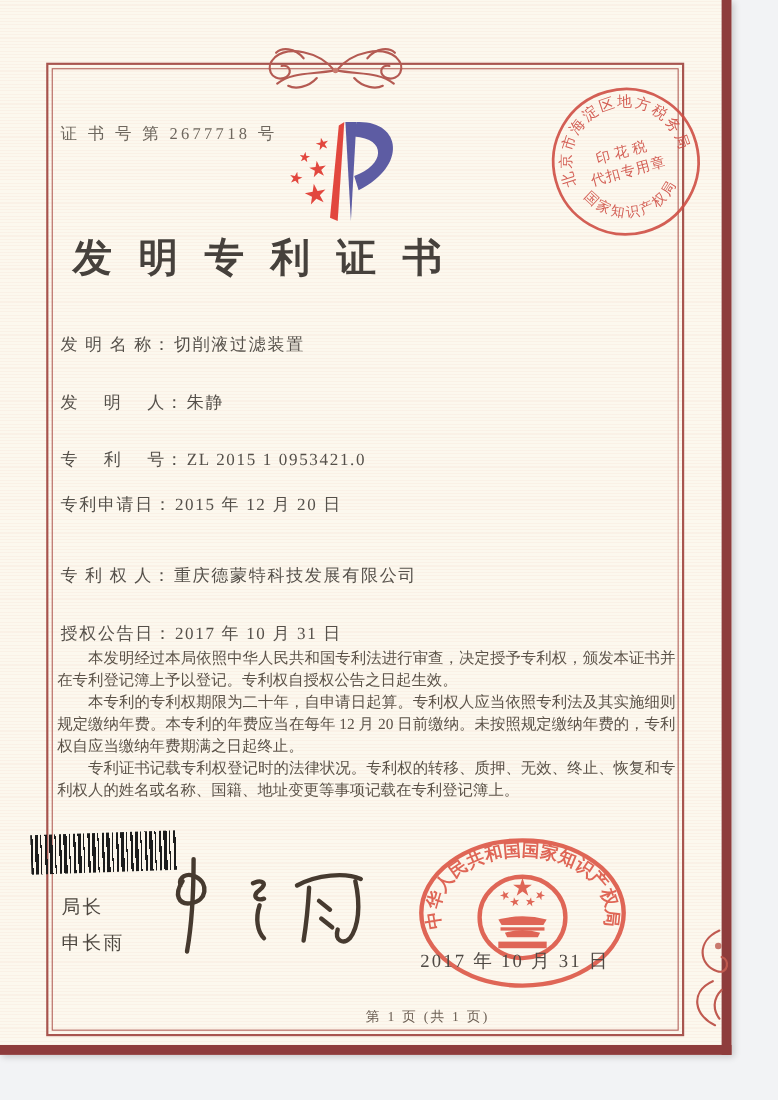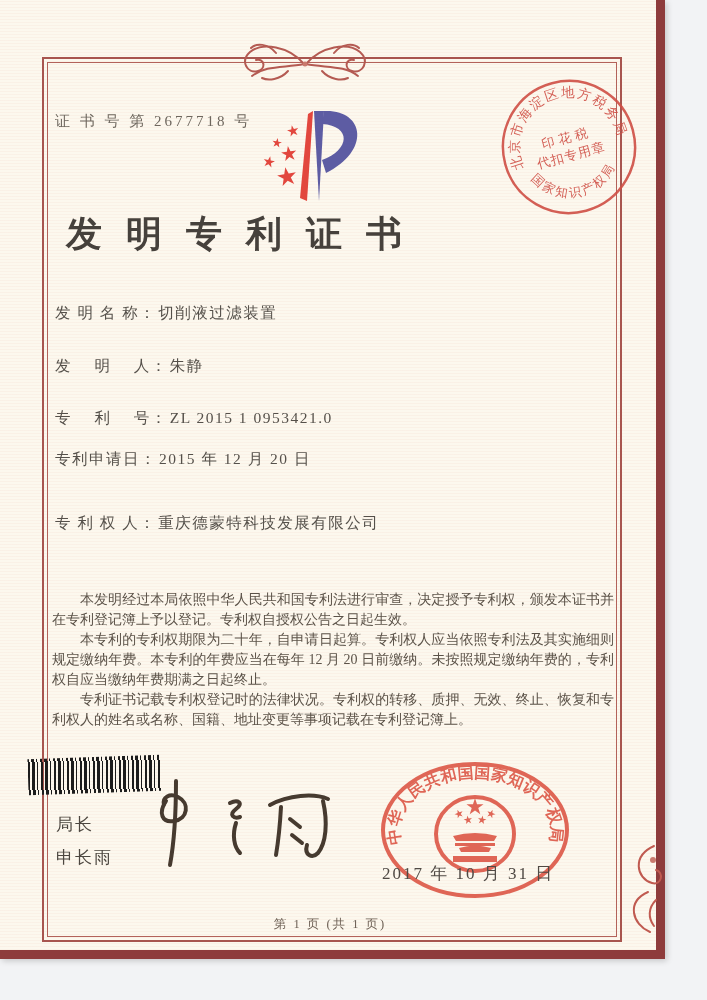--- a/index.html
+++ b/index.html
@@ -25,21 +25,21 @@
          color:#5b5248;text-align:justify;}
   .paras p{margin:0;text-indent:2em;}
   .barcode{position:absolute;left:28px;top:757px;width:133px;height:36px;transform:rotate(-2deg);
     background:repeating-linear-gradient(90deg,#1c1c1c 0 2px,transparent 2px 4px,#1c1c1c 4px 7px,
       transparent 7px 9px,#1c1c1c 9px 10px,transparent 10px 13px);}
   .director{position:absolute;left:56px;top:808px;font-size:17px;color:#4c463f;line-height:33px;letter-spacing:2px;}
   .sig{position:absolute;left:118px;top:765px;}
   .office-seal{position:absolute;left:375px;top:750px;opacity:0.92;}
   .tax-seal{position:absolute;left:494px;top:72px;transform:rotate(-15deg);opacity:0.9;}
   .issue-date{position:absolute;left:382px;top:862px;font-size:17px;color:#4f4944;letter-spacing:2px;z-index:5;}
-  .footer{position:absolute;left:215px;top:916px;width:230px;text-align:center;font-size:12.5px;color:#6d6055;letter-spacing:2px;}
+  .footer{position:absolute;left:215px;top:916px;width:230px;text-align:right;font-size:12.5px;color:#6d6055;letter-spacing:2px;}
   .logo{position:absolute;left:256px;top:100px;}
   .ornament-top{position:absolute;left:204px;top:38px;}
   .ornament-br{position:absolute;left:612px;top:842px;}
   .seal-text{fill:#cf4f45;font-family:"Liberation Serif",serif;}
 </style>
 </head>
 <body>
 
 <div id="stage">
   <div id="paper">
@@ -110,20 +110,23 @@
     </div>
     <div class="field" style="top:408px">
       <span class="flabel">专　 利　 号：</span><span class="fvalue">ZL 2015 1 0953421.0</span>
     </div>
     <div class="field" style="top:449px">
       <span class="flabel">专利申请日：</span><span class="fvalue">2015 年 12 月 20 日</span>
     </div>
     <div class="field" style="top:513px">
       <span class="flabel">专 利 权 人：</span><span class="fvalue">重庆德蒙特科技发展有限公司</span>
     </div>
+    <div class="field" style="top:566px">
+      <span class="flabel">授权公告日：</span><span class="fvalue">2017 年 10 月 31 日</span>
+    </div>
 
     <div class="paras">
       <p>本发明经过本局依照中华人民共和国专利法进行审查，决定授予专利权，颁发本证书并在专利登记簿上予以登记。专利权自授权公告之日起生效。</p>
       <p>本专利的专利权期限为二十年，自申请日起算。专利权人应当依照专利法及其实施细则规定缴纳年费。本专利的年费应当在每年 12 月 20 日前缴纳。未按照规定缴纳年费的，专利权自应当缴纳年费期满之日起终止。</p>
       <p>专利证书记载专利权登记时的法律状况。专利权的转移、质押、无效、终止、恢复和专利权人的姓名或名称、国籍、地址变更等事项记载在专利登记簿上。</p>
     </div>
 
     <div class="barcode"></div>
 
     <div class="director">

